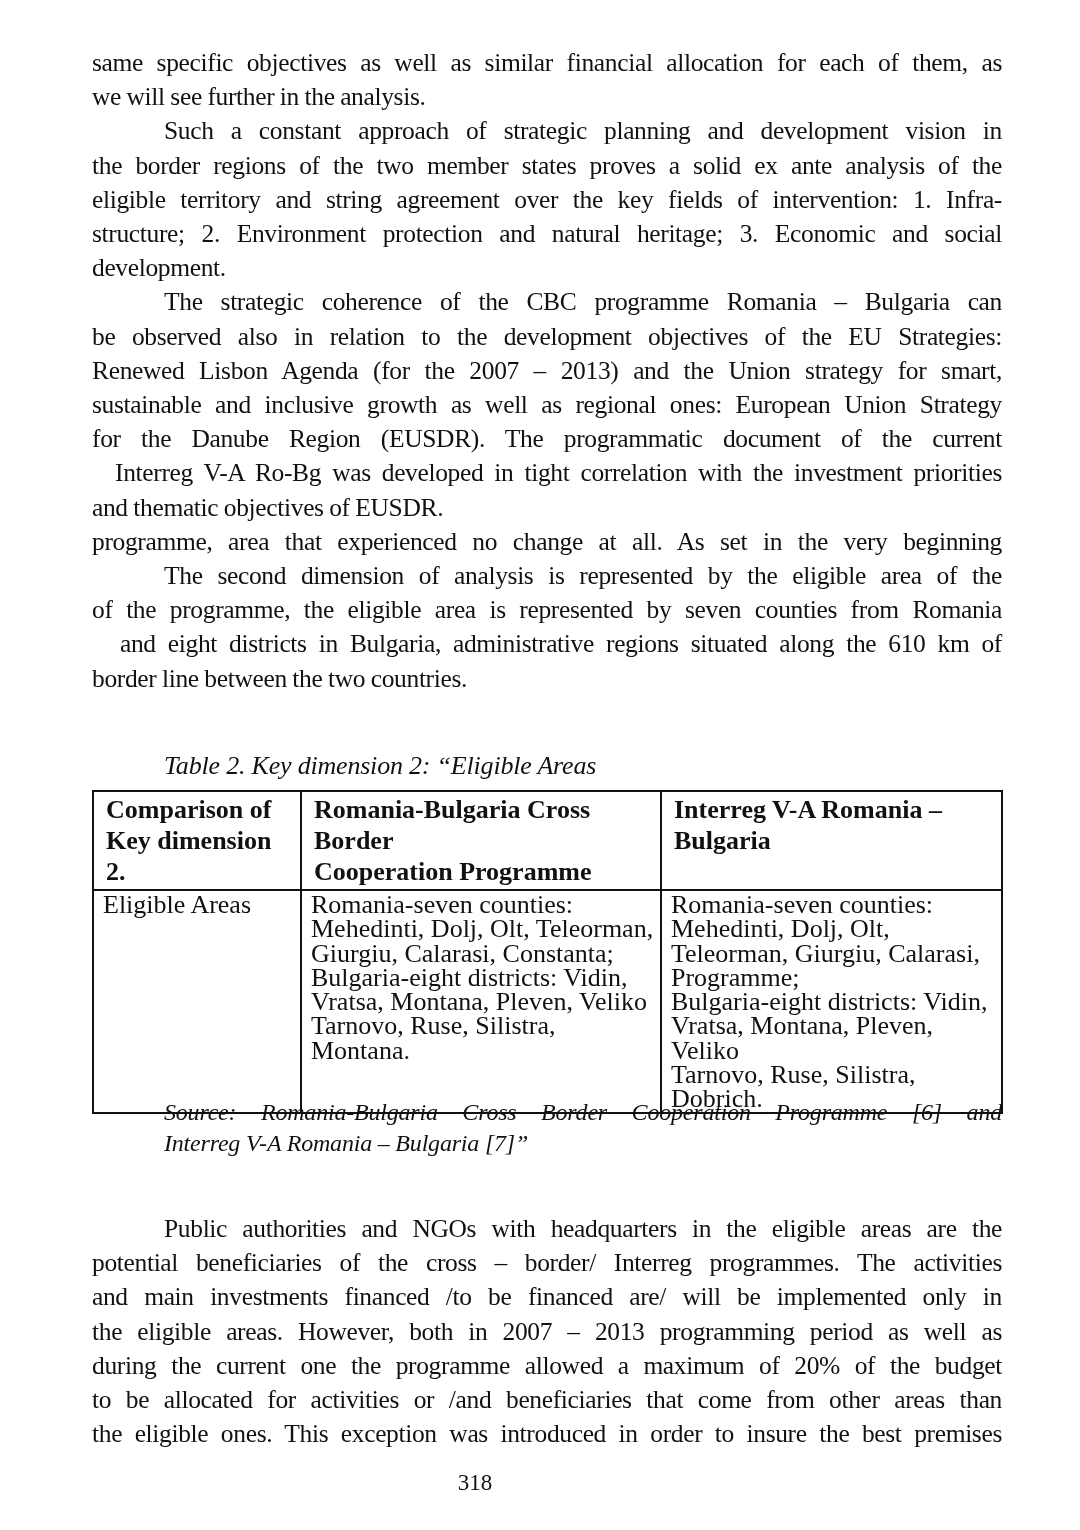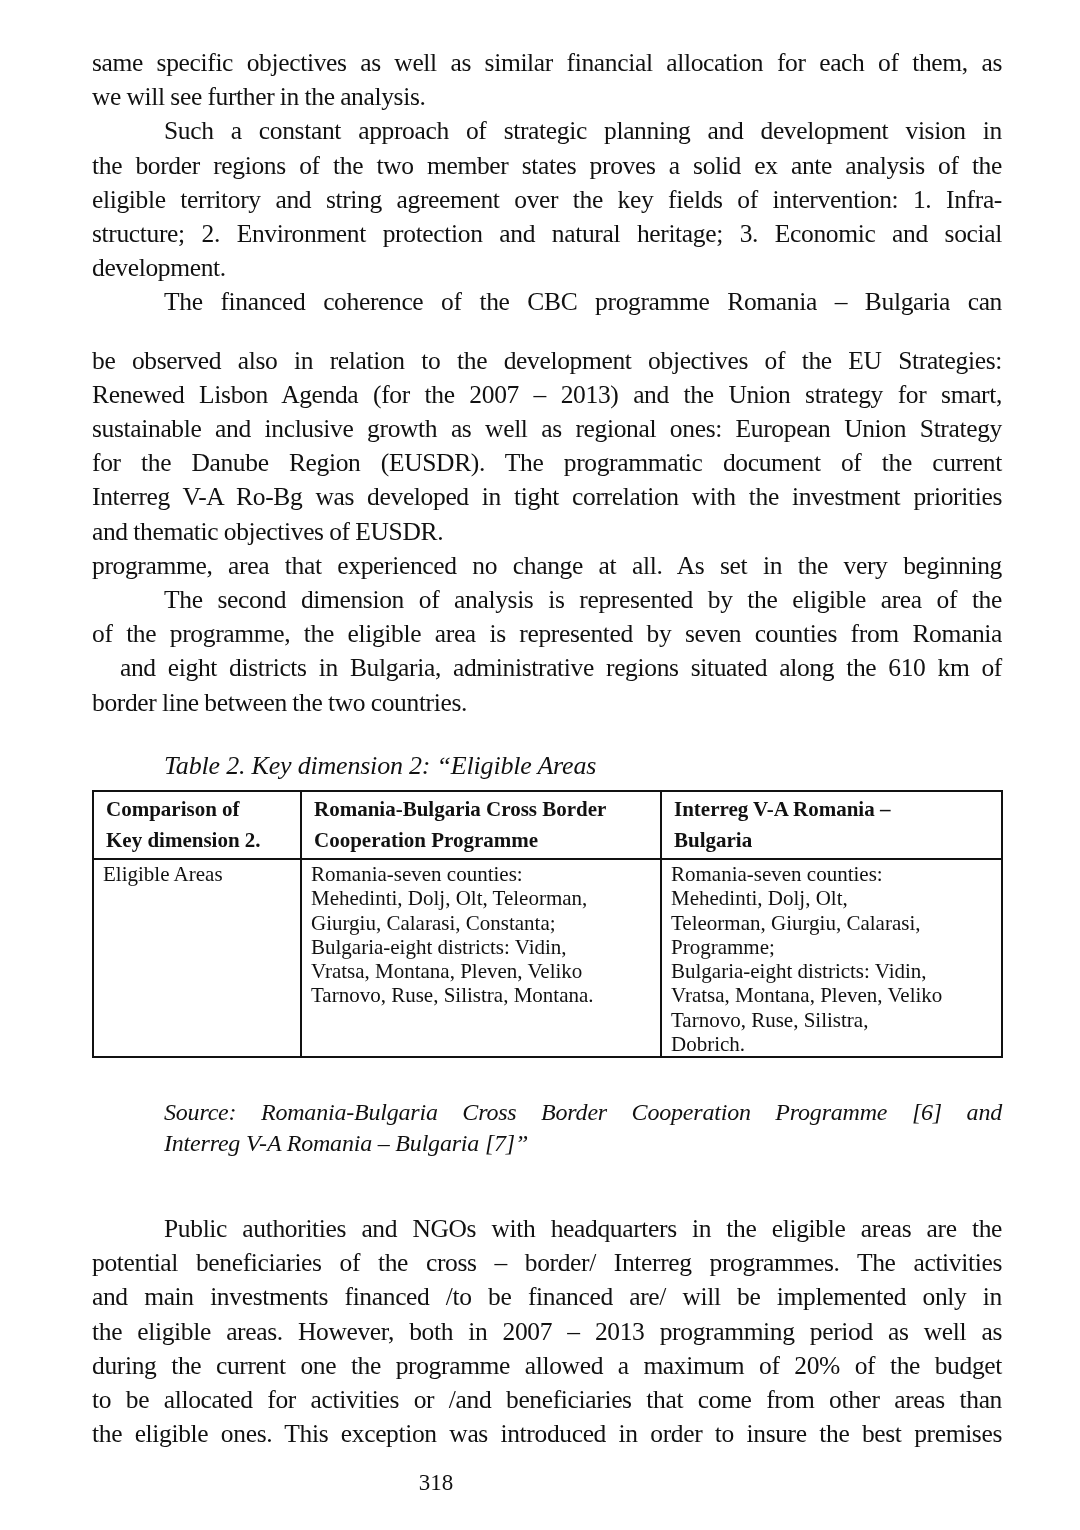--- a/index.html
+++ b/index.html
@@ -5,54 +5,54 @@
   html, body { margin: 0; padding: 0; background: #ffffff; }
   body { width: 1080px; height: 1530px; position: relative; overflow: hidden;
          font-family: "Liberation Serif", "DejaVu Serif", serif; color: #111111; }
   .page { position: absolute; left: 92px; top: 46px; width: 910px; }
   .para { font-size: 25.5px; line-height: 34.2px; text-align: justify; margin: 0;
           letter-spacing: -0.35px; word-spacing: -0.5px; }
   .line { display: block; }
   .caption { position: absolute; left: 164px; top: 749px; font-size: 26px; font-style: italic;
              line-height: 34px; letter-spacing: -0.2px; }
   table.tbl { position: absolute; left: 92px; top: 790px; width: 910px; border-collapse: collapse;
-              font-size: 21px; line-height: 24.3px; table-layout: fixed; }
+              font-size: 26px; line-height: 24.3px; table-layout: fixed; }
   table.tbl th, table.tbl td { border: 2px solid #111111; vertical-align: top; padding: 2px 6px 0 12px; text-align: left; }
   table.tbl th { font-weight: bold; line-height: 31px; padding-top: 2px; padding-bottom: 2px; }
   table.tbl td { padding-bottom: 0; padding-left: 9px; }
   .c1 { width: 208px; } .c2 { width: 360px; } .c3 { width: 341px; }
   .source { position: absolute; left: 164px; top: 1097px; width: 838px; font-size: 24px;
             font-style: italic; line-height: 31px; text-align: justify; letter-spacing: -0.2px; }
   .page2 { position: absolute; left: 92px; top: 1200px; width: 910px; margin-top: 12px; }
   .page-number { position: absolute; left: 0; width: 872px; top: 1470px; text-align: center;
-                 font-size: 23px; }
+                 font-size: 23px; padding-left: 39px; }
   .cell-line { display: block; }
 </style>
 </head>
 <body>
 
 <div class="page">
   <p class="para">
     <span class="line" style="text-align-last: justify;">same specific objectives as well as similar financial allocation for each of them, as</span>
     <span class="line">we will see further in the analysis.</span>
   </p>
   <p class="para">
     <span class="line" style="padding-left:72px; text-align-last: justify;">Such a constant approach of strategic planning and development vision in</span>
     <span class="line" style="text-align-last: justify;">the border regions of the two member states proves a solid ex ante analysis of the</span>
     <span class="line" style="text-align-last: justify;">eligible territory and string agreement over the key fields of intervention: 1. Infra-</span>
     <span class="line" style="text-align-last: justify;">structure; 2. Environment protection and natural heritage; 3. Economic and social</span>
     <span class="line">development.</span>
   </p>
   <p class="para">
-    <span class="line" style="padding-left:72px; text-align-last: justify;">The financed coherence of the CBC programme Romania – Bulgaria can</span>
-    <span class="line" style="text-align-last: justify; margin-top: 24px;">be observed also in relation to the development objectives of the EU Strategies:</span>
+    <span class="line" style="padding-left:72px; text-align-last: justify;">The strategic coherence of the CBC programme Romania – Bulgaria can</span>
+    <span class="line" style="text-align-last: justify;">be observed also in relation to the development objectives of the EU Strategies:</span>
     <span class="line" style="text-align-last: justify;">Renewed Lisbon Agenda (for the 2007 – 2013) and the Union strategy for smart,</span>
     <span class="line" style="text-align-last: justify;">sustainable and inclusive growth as well as regional ones: European Union Strategy</span>
     <span class="line" style="text-align-last: justify;">for the Danube Region (EUSDR). The programmatic document of the current</span>
-    <span class="line" style="text-align-last: justify;">Interreg V-A Ro-Bg was developed in tight correlation with the investment priorities</span>
+    <span class="line" style="text-align-last: justify; margin-left: 23px;">Interreg V-A Ro-Bg was developed in tight correlation with the investment priorities</span>
     <span class="line">and thematic objectives of EUSDR.</span>
   </p>
   <p class="para">
     <span class="line" style="text-align-last: justify;">programme, area that experienced no change at all. As set in the very beginning</span>
     <span class="line" style="padding-left:72px; text-align-last: justify;">The second dimension of analysis is represented by the eligible area of the</span>
     <span class="line" style="text-align-last: justify;">of the programme, the eligible area is represented by seven counties from Romania</span>
     <span class="line" style="text-align-last: justify; margin-left: 28px;">and eight districts in Bulgaria, administrative regions situated along the 610 km of</span>
     <span class="line">border line between the two countries.</span>
   </p>
 </div>

